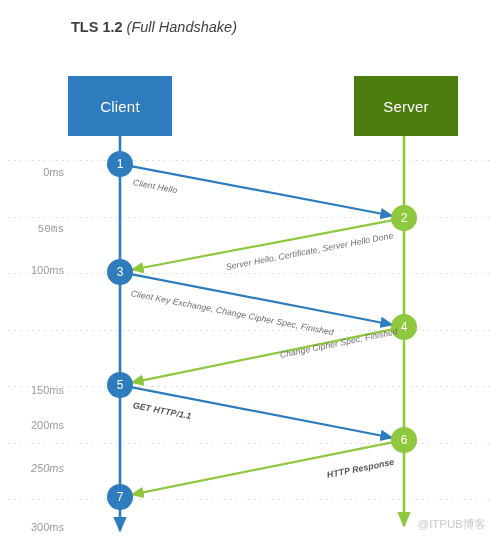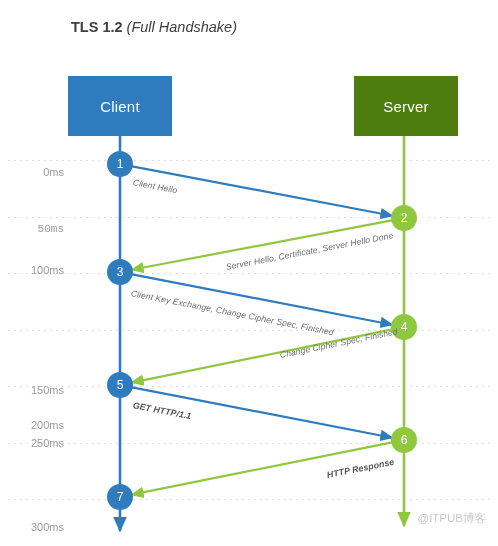--- a/index.html
+++ b/index.html
@@ -86,21 +86,21 @@
   }
   .msg-label.strong {
     font-weight: bold;
     color: #555555;
     font-size: 8.8px;
   }
 
   .watermark {
     position: absolute;
     right: 12px;
-    bottom: 20px;
+    bottom: 14px;
     font-size: 11.5px;
     color: #c9c9c9;
     white-space: nowrap;
   }
 </style>
 </head>
 <body>
 
 <div class="title">
   <span class="t-bold">TLS 1.2</span>
@@ -138,21 +138,21 @@
       <line x1="393.21507561983196" y1="442.16457989320276" x2="131.76537205109238" y2="494.6386401165061" stroke="#8fc83e" stroke-width="2.2" marker-end="url(#arrow-server)"></line>
     </g>
 </svg>
 
 <div id="tick-labels">
     <div class="tick-label" style="top: 166px;">0ms</div>
     <div class="tick-label" style="top: 223px; font-family: Liberation Mono, monospace;">50ms</div>
     <div class="tick-label" style="top: 264px;">100ms</div>
     <div class="tick-label" style="top: 336px; margin-top: 48px;">150ms</div>
     <div class="tick-label" style="top: 392px; margin-top: 27px;">200ms</div>
-    <div class="tick-label" style="top: 437px;">250ms</div>
+    <div class="tick-label" style="top: 462px; font-style: italic;">250ms</div>
     <div class="tick-label" style="top: 521px;">300ms</div>
   </div>
 
 <div class="actor-box actor-client">
   <span>Client</span>
 </div>
 <div class="actor-box actor-server">
   <span>Server</span>
 </div>
 

